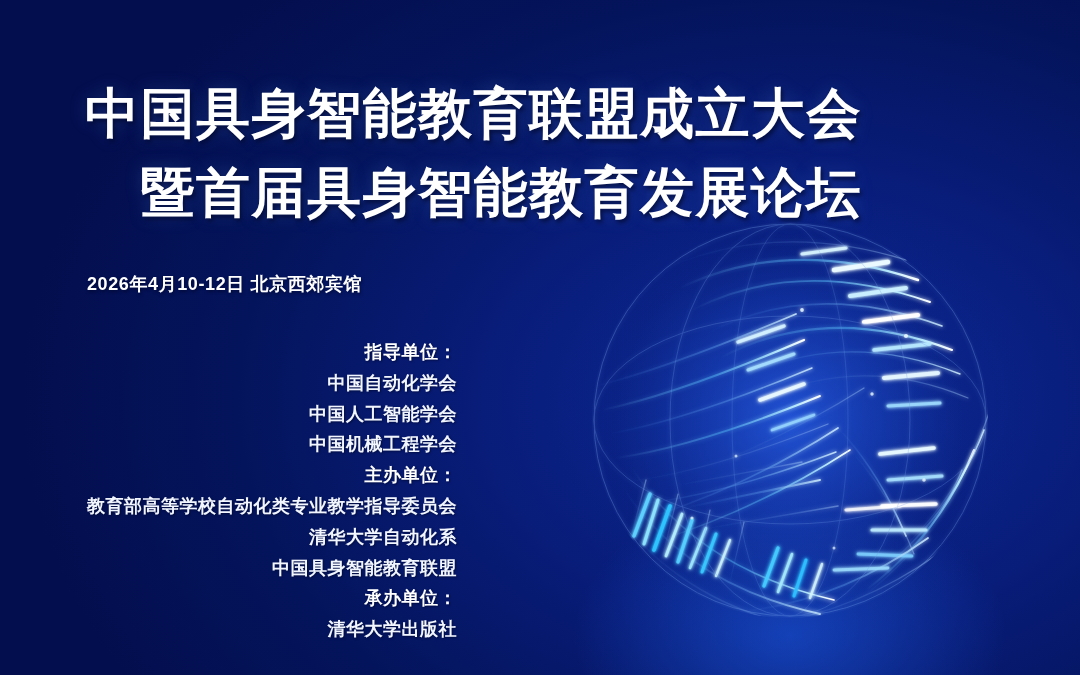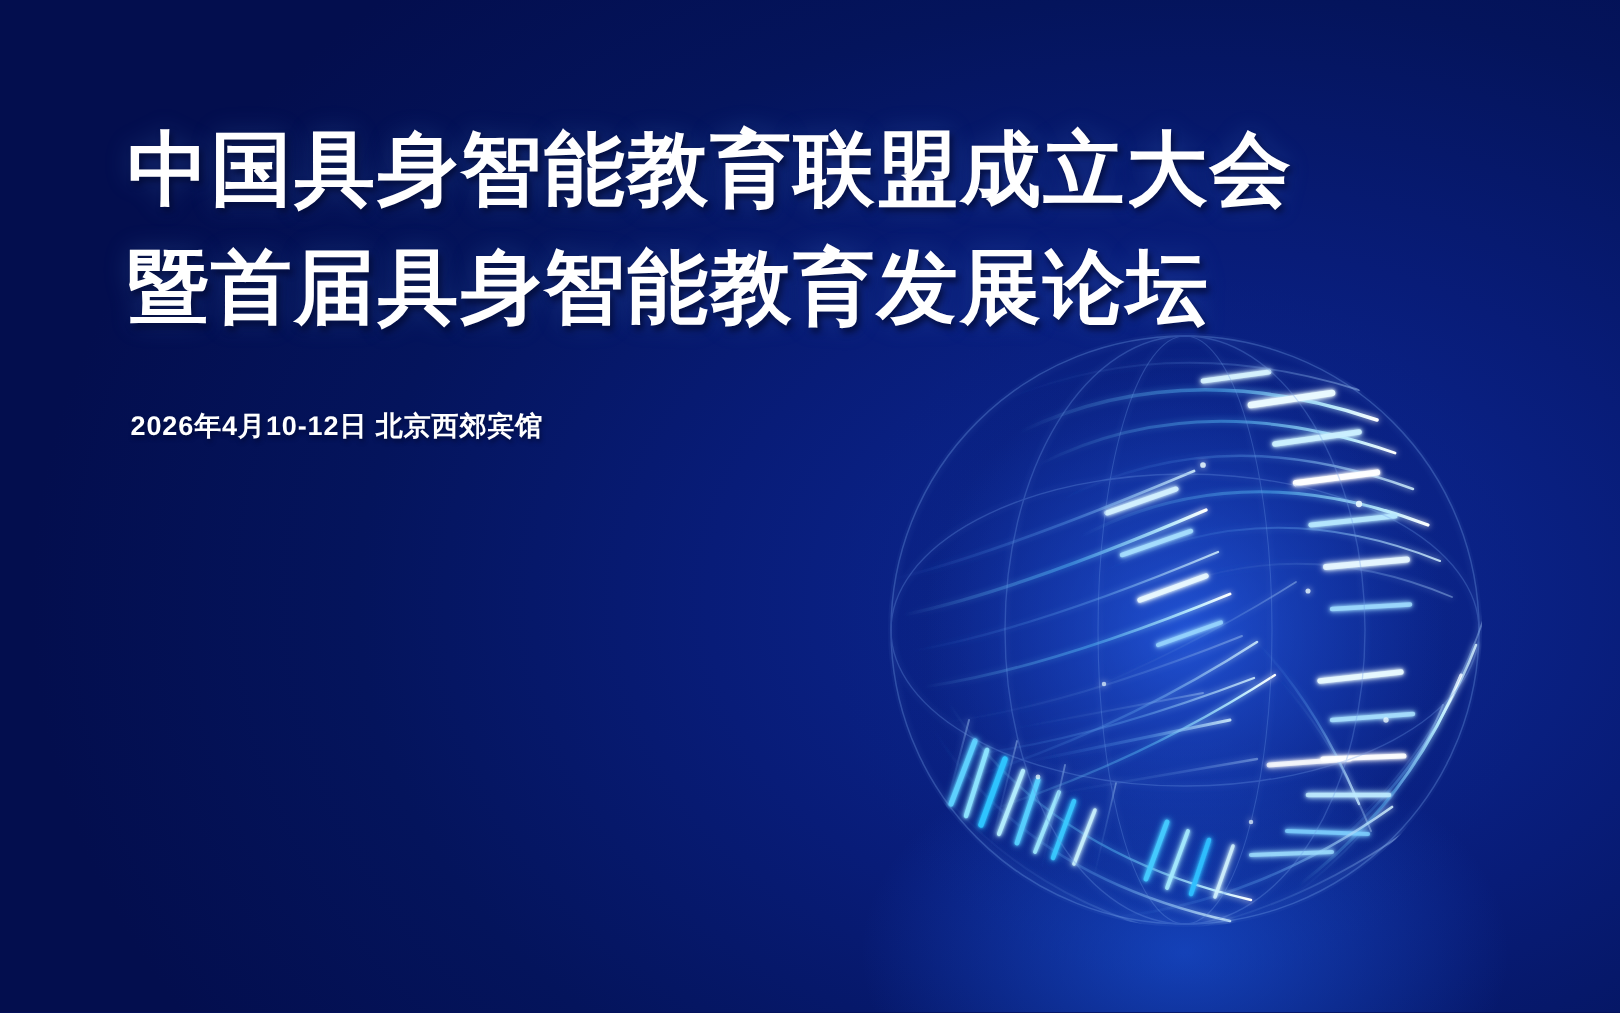--- a/index.html
+++ b/index.html
@@ -29,20 +29,21 @@
     width:404px; height:404px;
   }
   .sphere-svg { position:absolute; inset:0; width:100%; height:100%; display:block; }
 
   
   .content {
     position:absolute;
     left:85px; top:0;
     width:640px; height:675px;
     z-index:5;
+    text-align:right;
   }
 
   .title-block { position:absolute; top:74px; left:0; }
   .title-line {
     font-size:54px;
     font-weight:700;
     line-height:1.46;
     color:#ffffff;
     letter-spacing:1.5px;
     white-space:nowrap;
@@ -255,15 +256,27 @@
 
   <div class="content">
 
     <div class="title-block">
       <div class="title-line">中国具身智能教育联盟成立大会</div>
       <div class="title-line">暨首届具身智能教育发展论坛</div>
     </div>
 
     <div class="datemeta">2026年4月10-12日  北京西郊宾馆</div>
 
+    <div class="orgs">
+      <div class="org-line heading">指导单位：</div>
+      <div class="org-line">中国自动化学会</div>
+      <div class="org-line">中国人工智能学会</div>
+      <div class="org-line">中国机械工程学会</div>
+      <div class="org-line heading">主办单位：</div>
+      <div class="org-line">教育部高等学校自动化类专业教学指导委员会</div>
+      <div class="org-line">清华大学自动化系</div>
+      <div class="org-line">中国具身智能教育联盟</div>
+      <div class="org-line heading">承办单位：</div>
+      <div class="org-line">清华大学出版社</div>
+    </div>
 
   </div>
 </div>
 
 </body></html>

